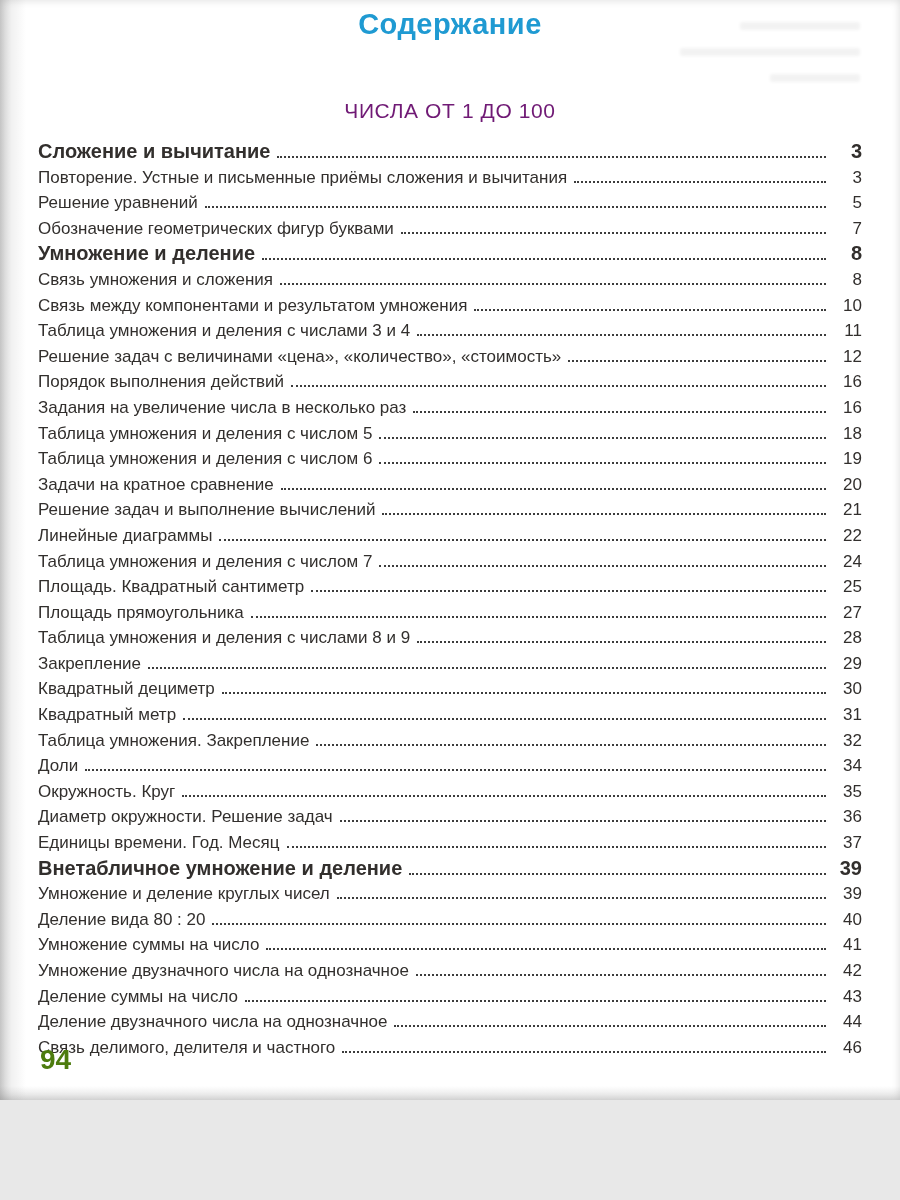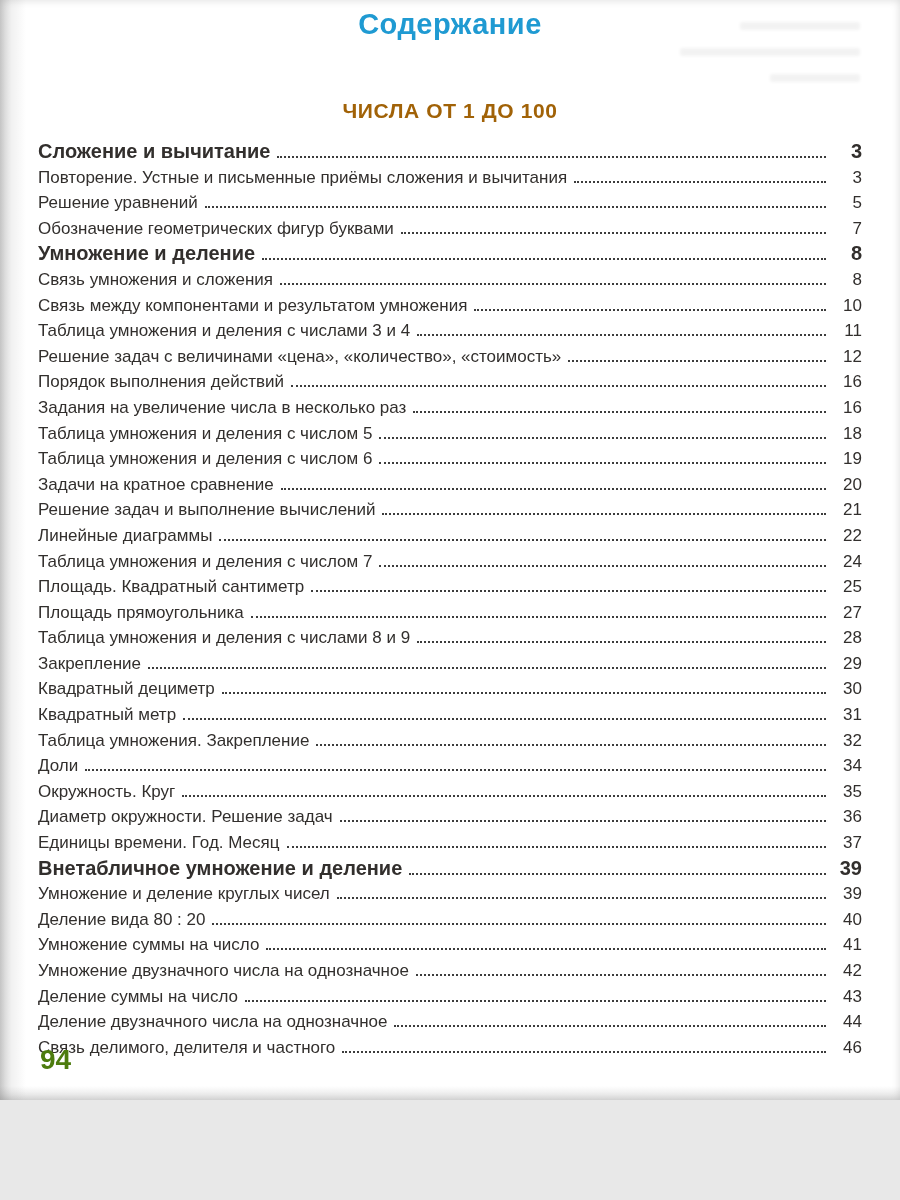--- a/index.html
+++ b/index.html
@@ -59,23 +59,23 @@
     padding-top: 8px;
     text-align: center;
     font-size: 29px;
     font-weight: 700;
     letter-spacing: 0.5px;
   }
   h2.part-heading {
     margin: 58px 0 16px 0;
     text-align: center;
     font-size: 21px;
-    font-weight: 700;
+    font-weight: 400;
     letter-spacing: 0.6px;
-    color: #a16207;
+    color: #701a75;
   }
   .toc-row {
     display: flex;
     align-items: baseline;
     font-size: 17px;
     line-height: 25.6px;
     white-space: nowrap;
   }
   .toc-row.section-head {
     font-size: 20px;

